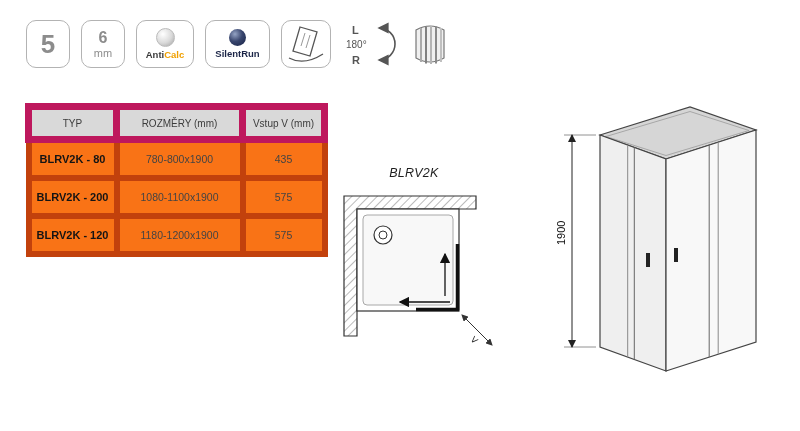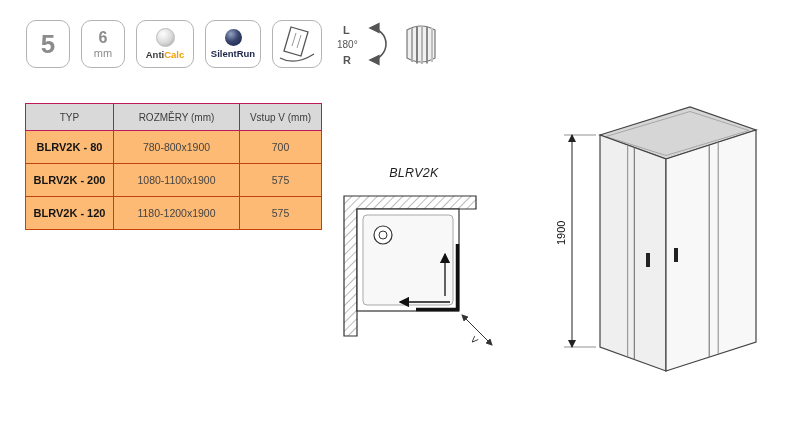--- a/index.html
+++ b/index.html
@@ -23,26 +23,26 @@
   .sphere.drop{background:radial-gradient(circle at 35% 30%, #ffffff 0%, #d9d9d9 55%, #9f9f9f 100%);border:1px solid #bbb;}
   .sphere.dark{background:radial-gradient(circle at 35% 30%, #94a3c4 0%, #39466e 45%, #141f42 100%);}
   .brand-label{font-size:9.5px;font-weight:bold;line-height:1;}
   .brand-label .pfx{color:#3a3a3a;}
   .brand-label .sfx{color:#f0a000;}
   .brand-label.silent{color:#1b2547;}
 
   
   table.spec{position:absolute;left:25px;top:103px;border-collapse:collapse;background:#fff;}
   table.spec th{
-    background:#d9d9d9;border:1px solid #be185d;font-weight:normal;
+    background:#d9d9d9;border:7px solid #be185d;font-weight:normal;
     font-size:10px;color:#3c3c3c;height:26px;padding:0 4px;
   }
   table.spec td{
-    border:1px solid #c2410c;height:32px;text-align:center;
-    font-size:10.5px;color:#444;padding:0 4px;background:#fdba74;
+    border:6px solid #c2410c;height:32px;text-align:center;
+    font-size:10.5px;color:#444;padding:0 4px;background:#f97316;
   }
   table.spec td.typ{font-weight:bold;color:#141414;font-size:11px;}
 
   
   .plan-title{position:absolute;left:338px;top:166px;width:152px;text-align:center;
     font-size:12.5px;color:#1e1e1e;letter-spacing:.3px;font-style:italic;}
   .plan-svg{position:absolute;left:338px;top:184px;}
 
   
   .iso-svg{position:absolute;left:548px;top:85px;}
@@ -61,21 +61,21 @@
   <div class="badge" style="width:44px">
     <span class="b-6">6</span>
     <span class="b-mm">mm</span>
   </div>
 
   <div class="badge" style="width:58px">
     <span class="sphere drop"></span>
     <span class="brand-label"><span class="pfx">Anti</span><span class="sfx">Calc</span></span>
   </div>
 
-  <div class="badge" style="width:56px">
+  <div class="badge" style="width:65px">
     <span class="sphere dark"></span>
     <span class="brand-label silent">SilentRun</span>
   </div>
 
   <div class="badge" style="width:50px">
     <svg width="42" height="42" viewBox="0 0 42 42">
       <path d="M15,4 L32,9 L25,33 L8,28 Z" fill="none" stroke="#555" stroke-width="1.3"></path>
       <path d="M20,10 L16,23" stroke="#999" stroke-width="1"></path>
       <path d="M25,12 L21,25" stroke="#999" stroke-width="1"></path>
       <path d="M4,35 Q19,43 38,31" fill="none" stroke="#555" stroke-width="1.3"></path>
@@ -118,21 +118,21 @@
     <tr>
       <th>TYP</th>
       <th>ROZMĚRY (mm)</th>
       <th>Vstup V (mm)</th>
     </tr>
   </thead>
   <tbody>
     <tr>
       <td class="typ">BLRV2K - 80</td>
       <td>780-800x1900</td>
-      <td>700</td>
+      <td>435</td>
     </tr>
     <tr>
       <td class="typ">BLRV2K - 200</td>
       <td>1080-1100x1900</td>
       <td>575</td>
     </tr>
     <tr>
       <td class="typ">BLRV2K - 120</td>
       <td>1180-1200x1900</td>
       <td>575</td>

